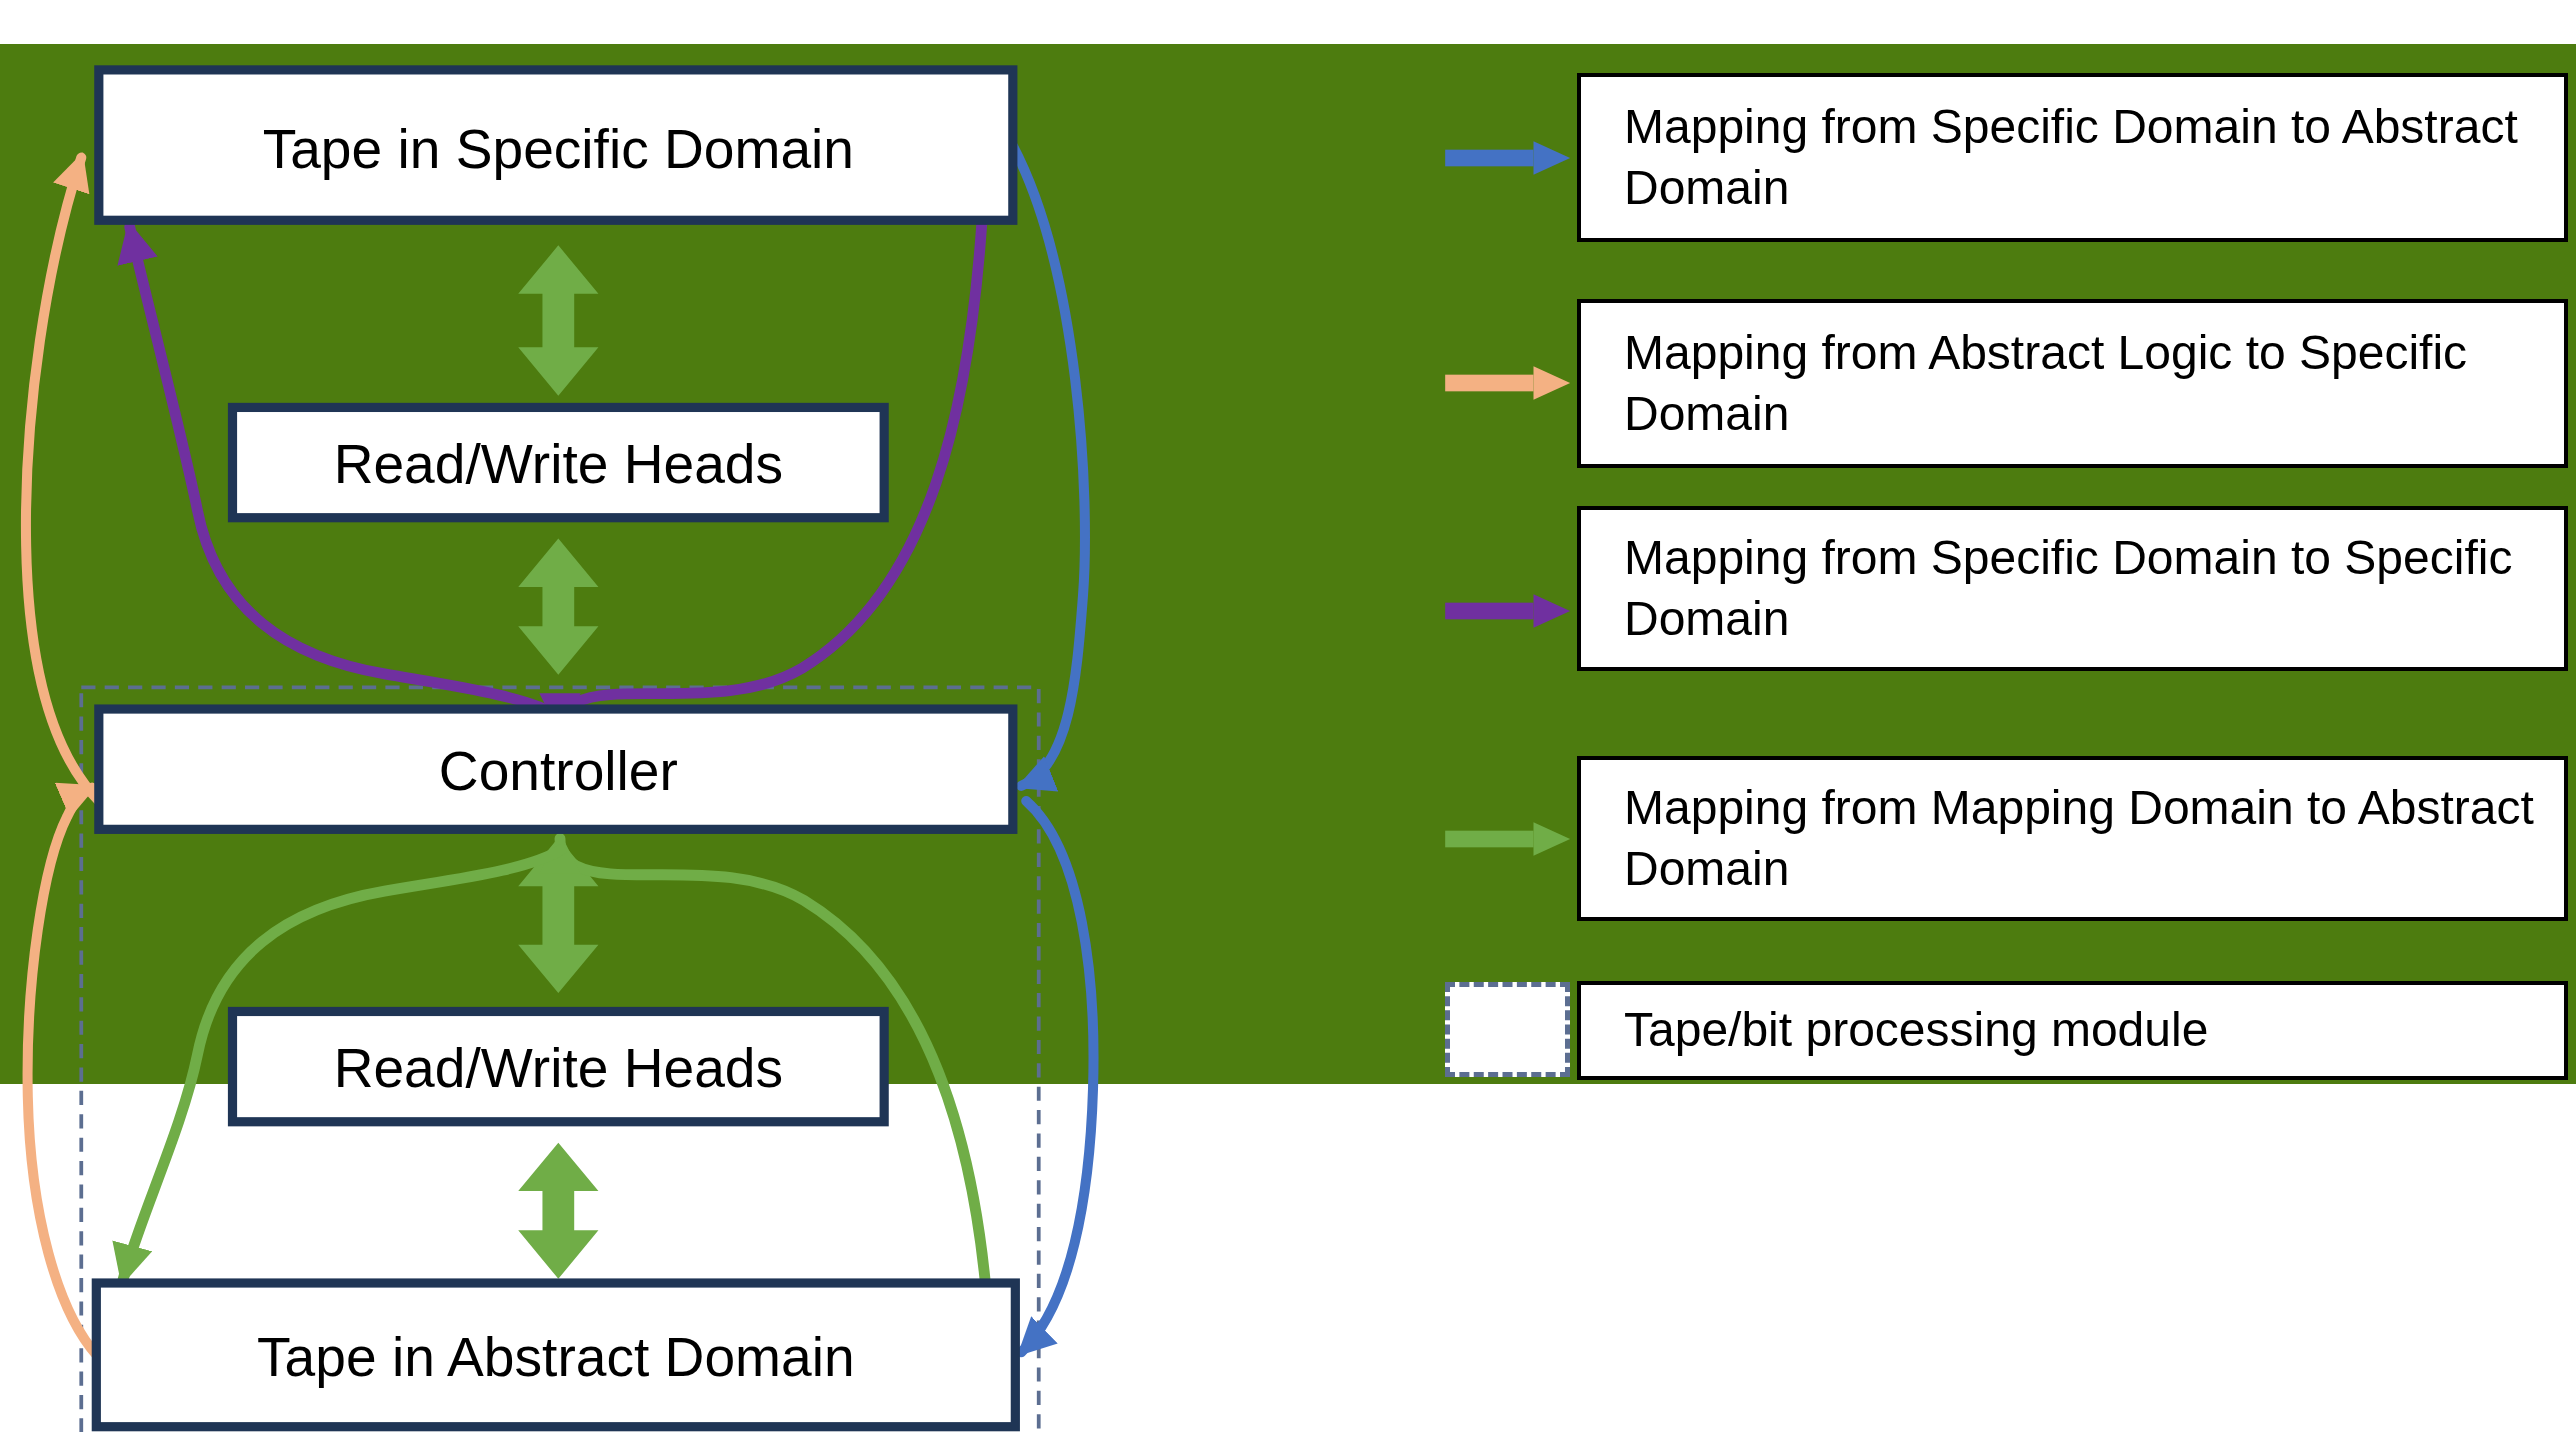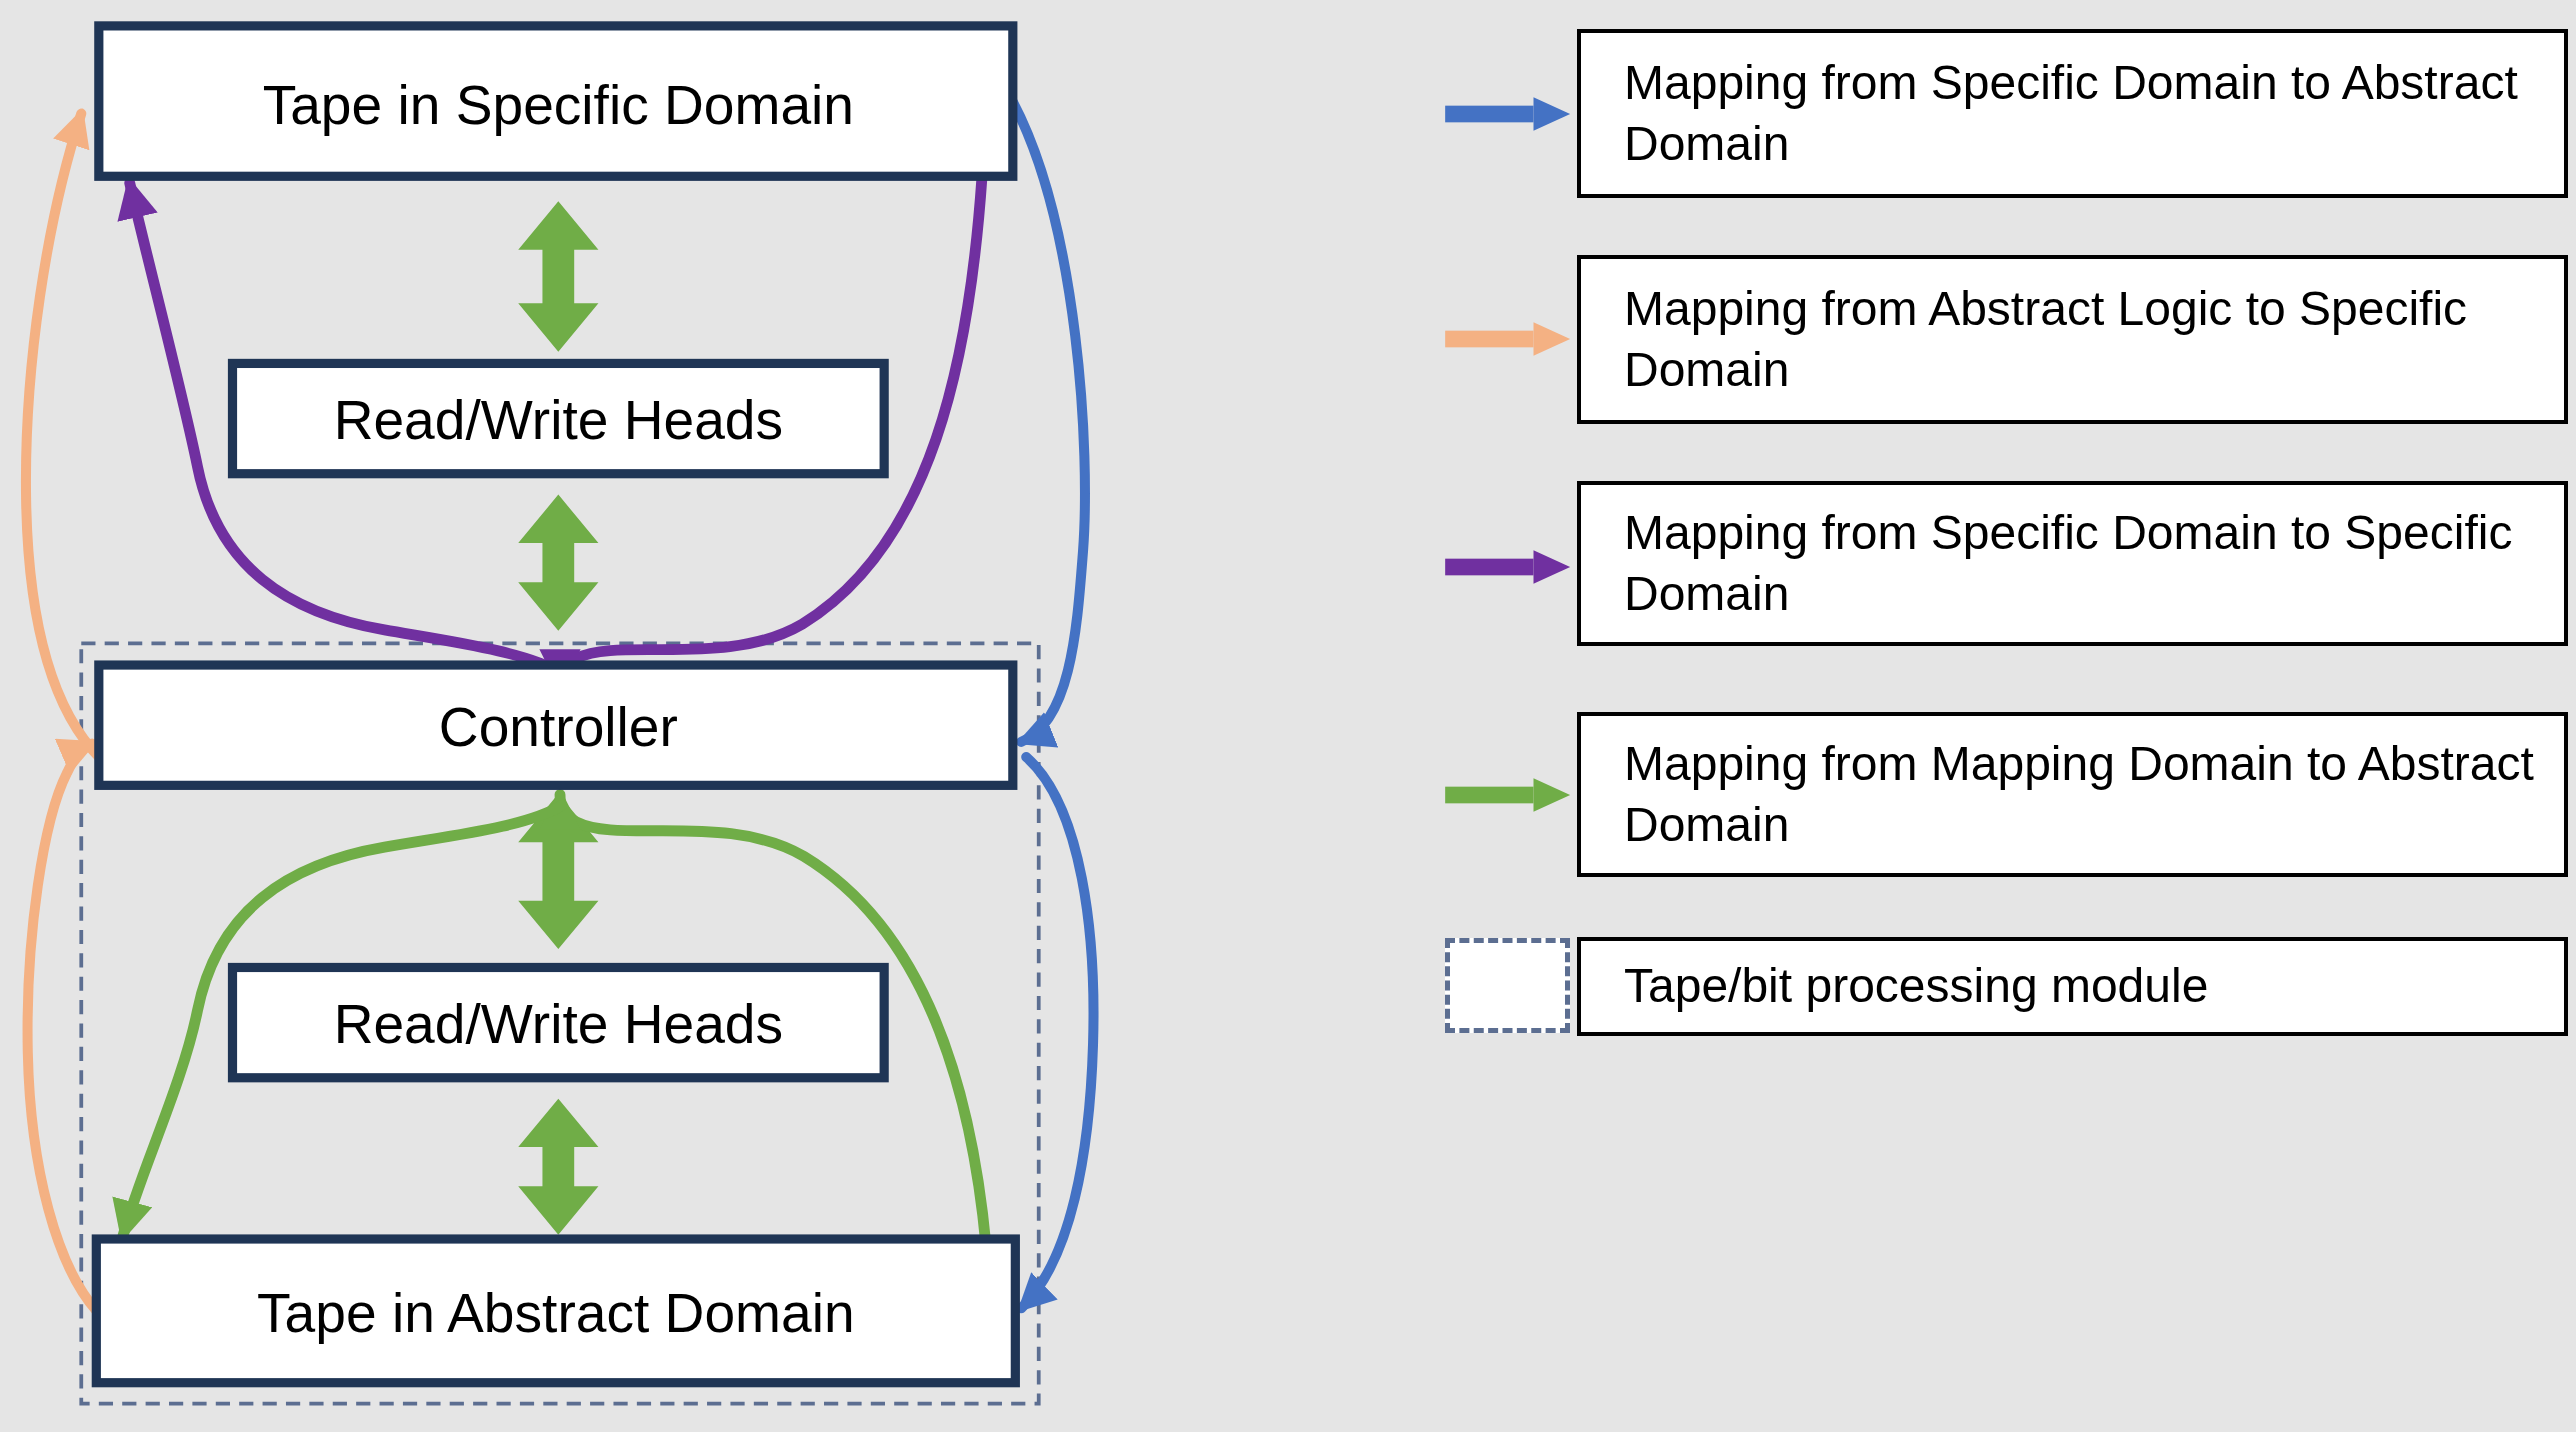--- a/index.html
+++ b/index.html
@@ -7,22 +7,23 @@
     padding: 0;
     background: #ffffff;
     width: 2576px;
     height: 1432px;
     overflow: hidden;
     font-family: "Liberation Sans", "DejaVu Sans", sans-serif;
   }
   .stage {
     position: relative;
     width: 2576px;
-    height: 1432px;
-    background: #e5e5e5;
+    height: 1040px;
+    background: #4d7c0f;
+    margin-top: 44px;
   }
   .diagram-svg {
     position: absolute;
     left: 0;
     top: 0;
   }
   .legend {
     position: absolute;
     left: 1420px;
     top: 0;
@@ -147,21 +148,21 @@
       <div class="legend-box" style="top:255px; height:169px">
         <span>Mapping from Abstract Logic to Specific Domain</span>
       </div>
     </div>
 
     <div class="legend-row">
       <svg class="legend-arrow" style="top:542px" width="127" height="50" viewBox="0 0 152 60">
         <rect x="0" y="20" width="106" height="20" fill="#7030A0"></rect>
         <polygon points="106,10 150,30 106,50" fill="#7030A0"></polygon>
       </svg>
-      <div class="legend-box" style="top:481px; height:165px">
+      <div class="legend-box" style="top:462px; height:165px">
         <span>Mapping from Specific Domain to Specific Domain</span>
       </div>
     </div>
 
     <div class="legend-row">
       <svg class="legend-arrow" style="top:770px" width="127" height="50" viewBox="0 0 152 60">
         <rect x="0" y="20" width="106" height="20" fill="#70AD47"></rect>
         <polygon points="106,10 150,30 106,50" fill="#70AD47"></polygon>
       </svg>
       <div class="legend-box" style="top:712px; height:165px">

